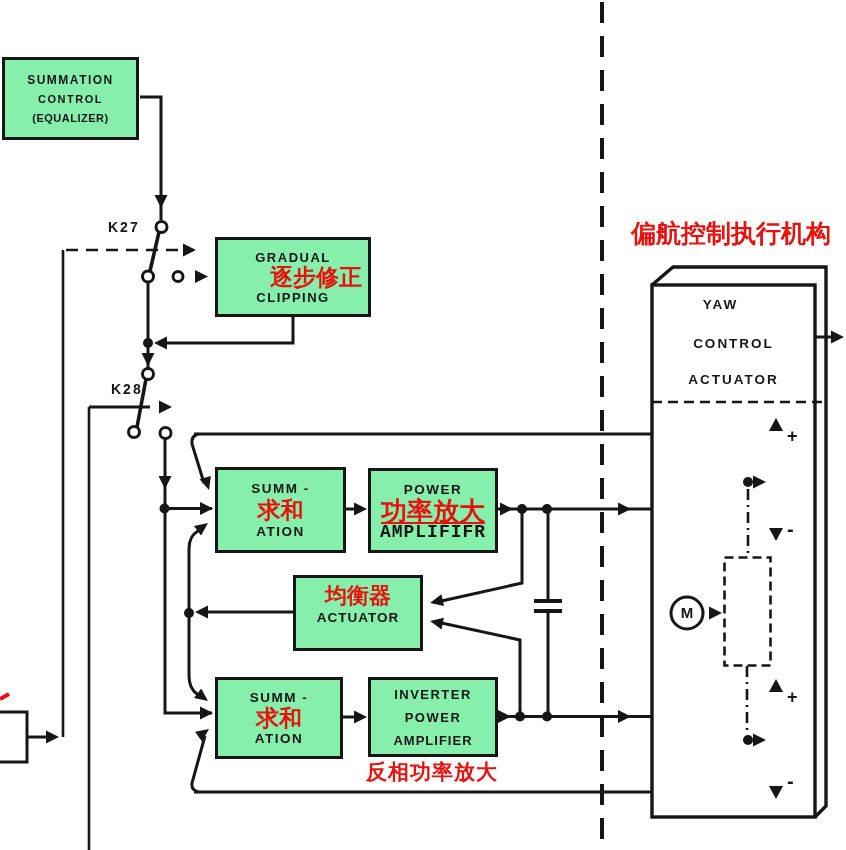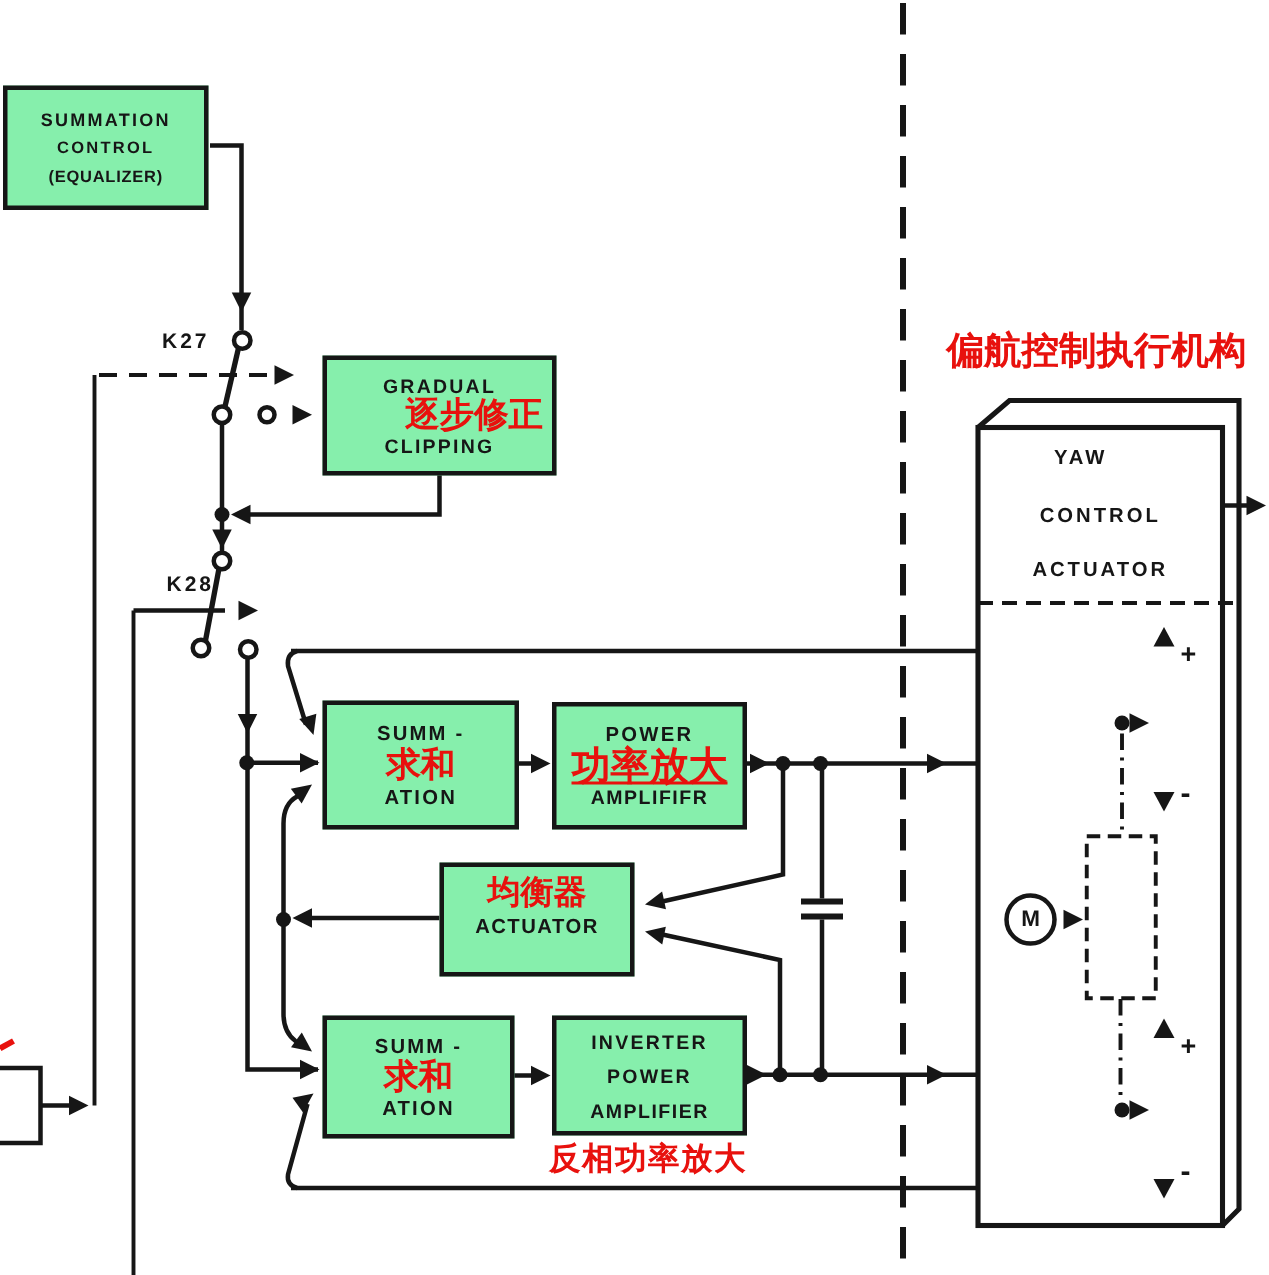--- a/index.html
+++ b/index.html
@@ -182,21 +182,21 @@
 
   <div class="box" style="left:215px;top:467px;width:131px;height:86px;">
     <div class="en" style="font-size:13.5px;line-height:18px;">SUMM -</div>
     <div class="cn" style="font-size:23px;line-height:25px;">求和</div>
     <div class="en" style="font-size:13.5px;line-height:18px;">ATION</div>
   </div>
 
   <div class="box" style="left:368px;top:468px;width:130px;height:85px;">
     <div class="en" style="font-size:13.5px;line-height:18px;">POWER</div>
     <div class="cn" style="font-size:26px;line-height:24px;text-decoration:underline;">功率放大</div>
-    <div class="en" style="font-size:13px;line-height:18px;letter-spacing:1px;">AMPLIFIFR</div>
+    <div class="en" style="font-size:18px;line-height:18px;letter-spacing:1px;font-family:Liberation Mono, monospace;">AMPLIFIFR</div>
   </div>
 
   <div class="box" style="left:293px;top:575px;width:130px;height:76px;justify-content:flex-start;padding-top:6px;">
     <div class="cn" style="font-size:22px;line-height:24px;">均衡器</div>
     <div class="en" style="font-size:13.5px;line-height:20px;letter-spacing:1px;">ACTUATOR</div>
   </div>
 
   <div class="box" style="left:215px;top:677px;width:128px;height:82px;">
     <div class="en" style="font-size:13.5px;line-height:17px;">SUMM -</div>
     <div class="cn" style="font-size:23px;line-height:24px;">求和</div>

